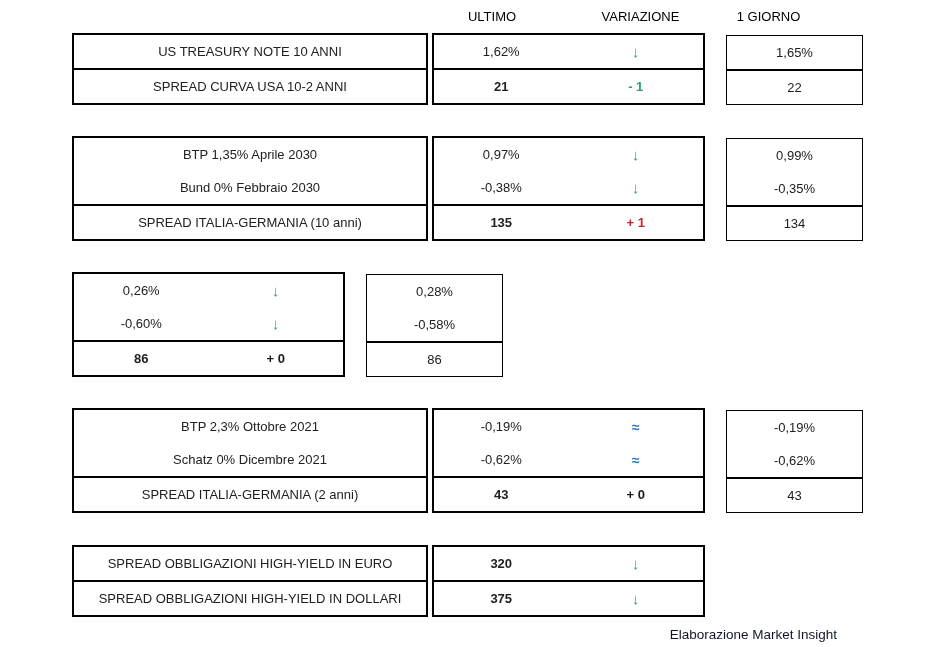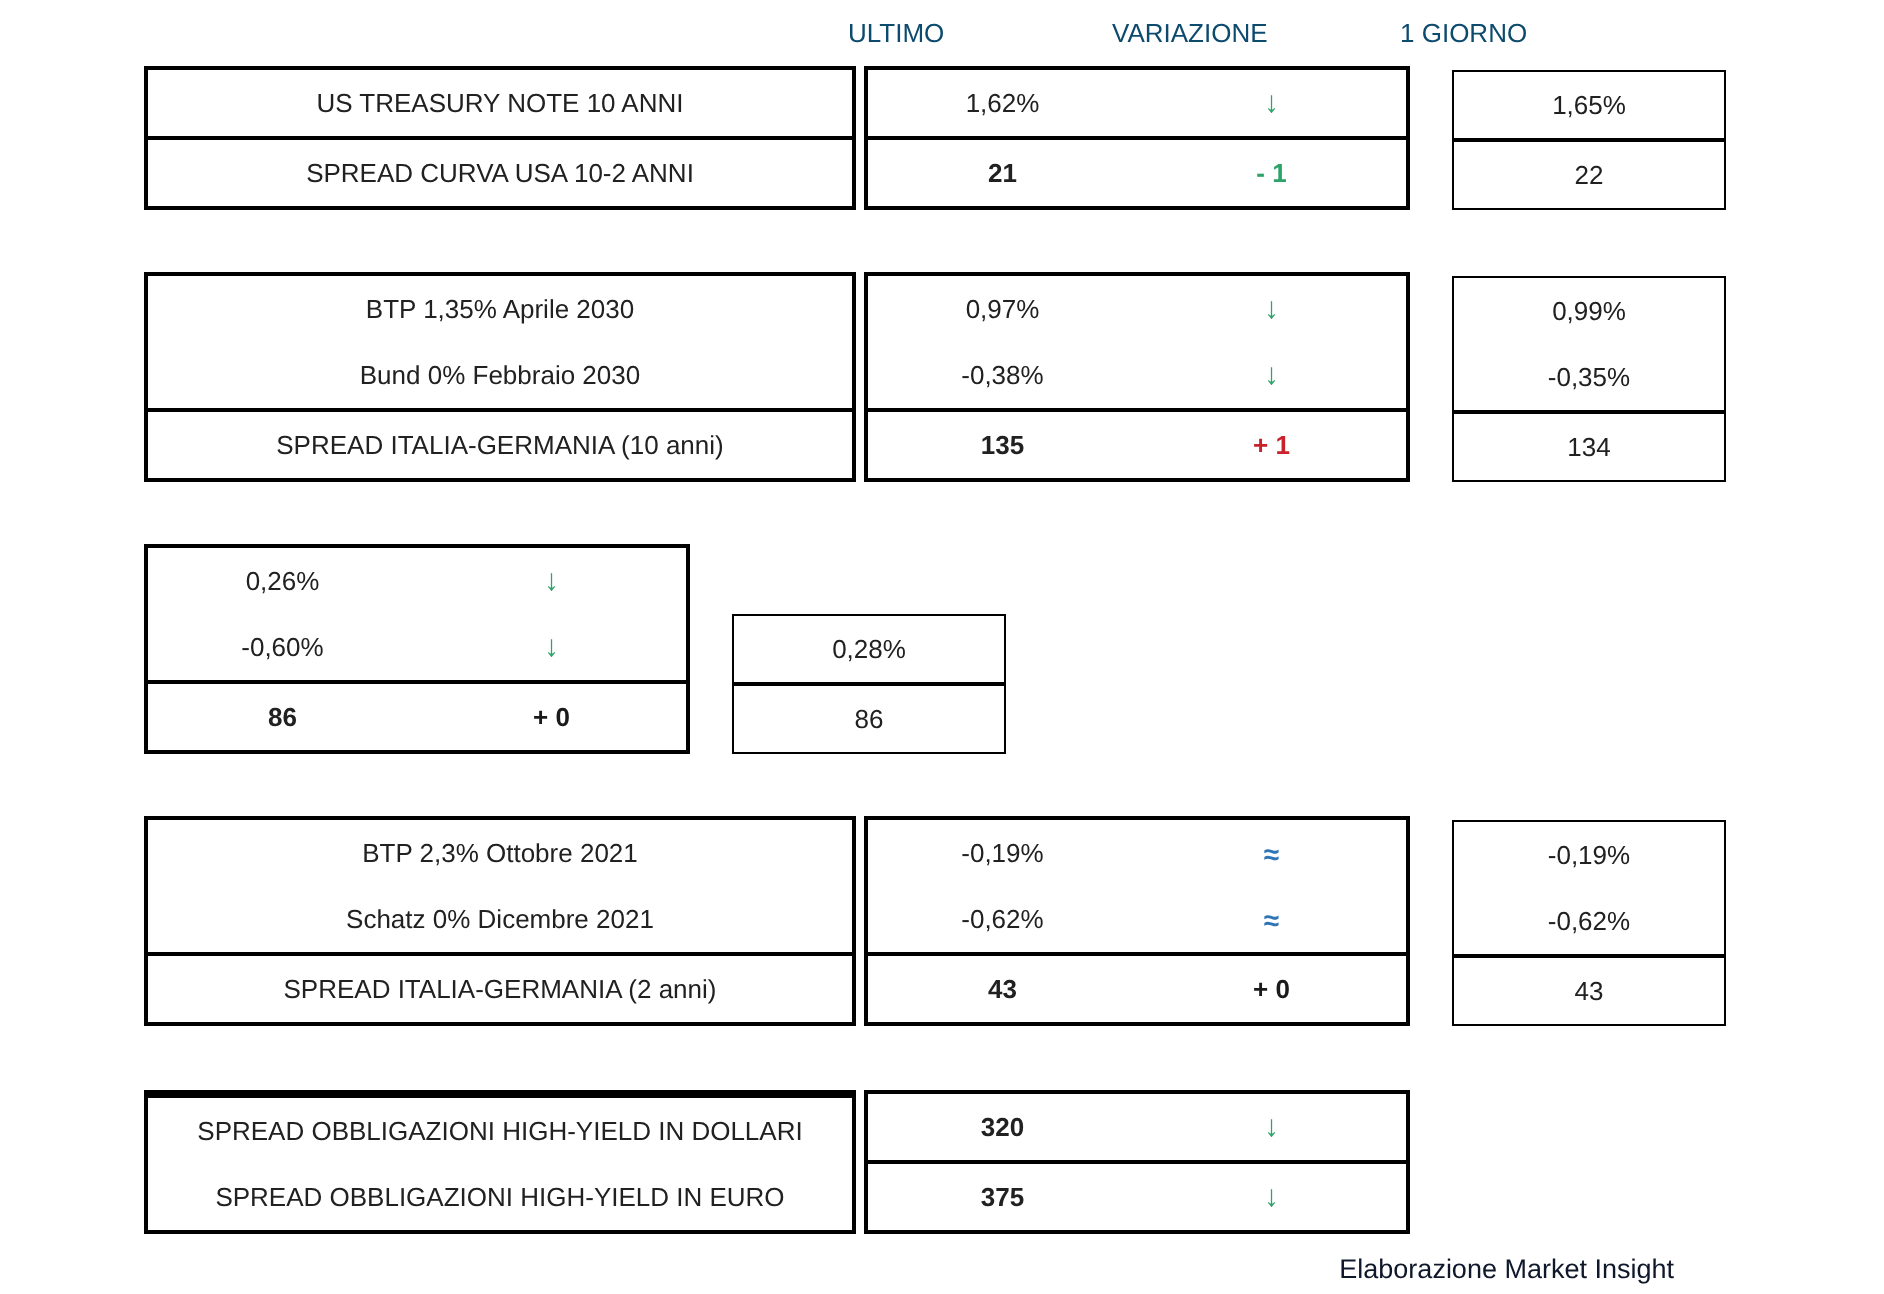--- a/index.html
+++ b/index.html
@@ -1,23 +1,23 @@
 <!DOCTYPE html>
 <html><head>
 <meta charset="utf-8">
 <style>
   html,body{margin:0;padding:0;}
   body{
     width:942px;height:647px;position:relative;background:#ffffff;
     font-family:"Liberation Sans", sans-serif;color:#212121;overflow:hidden;
   }
   
-  .hdr{position:absolute;top:9px;font-size:13px;text-align:left;color:#0c4a6e;}
+  .hdr{position:absolute;top:9px;font-size:13px;text-align:center;color:#000000;}
   .hdr-ultimo{left:424px;width:136px;}
-  .hdr-var{left:556px;width:137px;}
+  .hdr-var{left:572px;width:137px;}
   .hdr-giorno{left:700px;width:137px;}
   
   .group{position:absolute;left:72px;display:flex;align-items:flex-end;}
   .g1{top:33px}.g2{top:136px}.g3{top:272px}.g4{top:408px}.g5{top:545px}
   .box{box-sizing:border-box;border:2px solid #000;background:#fff;}
   .box.labels{width:356px;margin-right:4px;}
   .box.values{width:273px;margin-right:21px;}
   .box.giorno{width:137px;border-width:1px;}
   .row{height:33px;display:flex;align-items:center;justify-content:center;}
   .row.spread{border-top:2px solid #000;}
@@ -123,20 +123,23 @@
       </div>
       <div class="row spread">
         <span class="cell ultimo b">86</span>
         <span class="cell var black">+ 0</span>
       </div>
     </div>
     <div class="box giorno">
       <div class="row">
           <span class="cell">0,28%</span>
         </div>
+      <div class="row">
+          <span class="cell">-0,58%</span>
+        </div>
       <div class="row spread">
           <span class="cell">86</span>
         </div>
     </div>
   </section>
 
   <section class="group g4">
     <div class="box labels">
       <div class="row">
           <span class="lbl">BTP 2,3% Ottobre 2021</span>
@@ -170,26 +173,26 @@
           <span class="cell">-0,62%</span>
         </div>
       <div class="row spread">
           <span class="cell">43</span>
         </div>
     </div>
   </section>
 
   <section class="group g5">
     <div class="box labels">
+      <div class="row">
+          <span class="lbl">SPREAD OBBLIGAZIONI HIGH-YIELD IN EURO</span>
+        </div>
       <div class="row spread">
           <span class="lbl">SPREAD OBBLIGAZIONI HIGH-YIELD IN DOLLARI</span>
         </div>
-      <div class="row">
-          <span class="lbl">SPREAD OBBLIGAZIONI HIGH-YIELD IN EURO</span>
-        </div>
     </div>
     <div class="box values">
       <div class="row">
         <span class="cell ultimo b">320</span>
         <span class="cell var green arrow">↓</span>
       </div>
       <div class="row spread">
         <span class="cell ultimo b">375</span>
         <span class="cell var green arrow">↓</span>
       </div>

